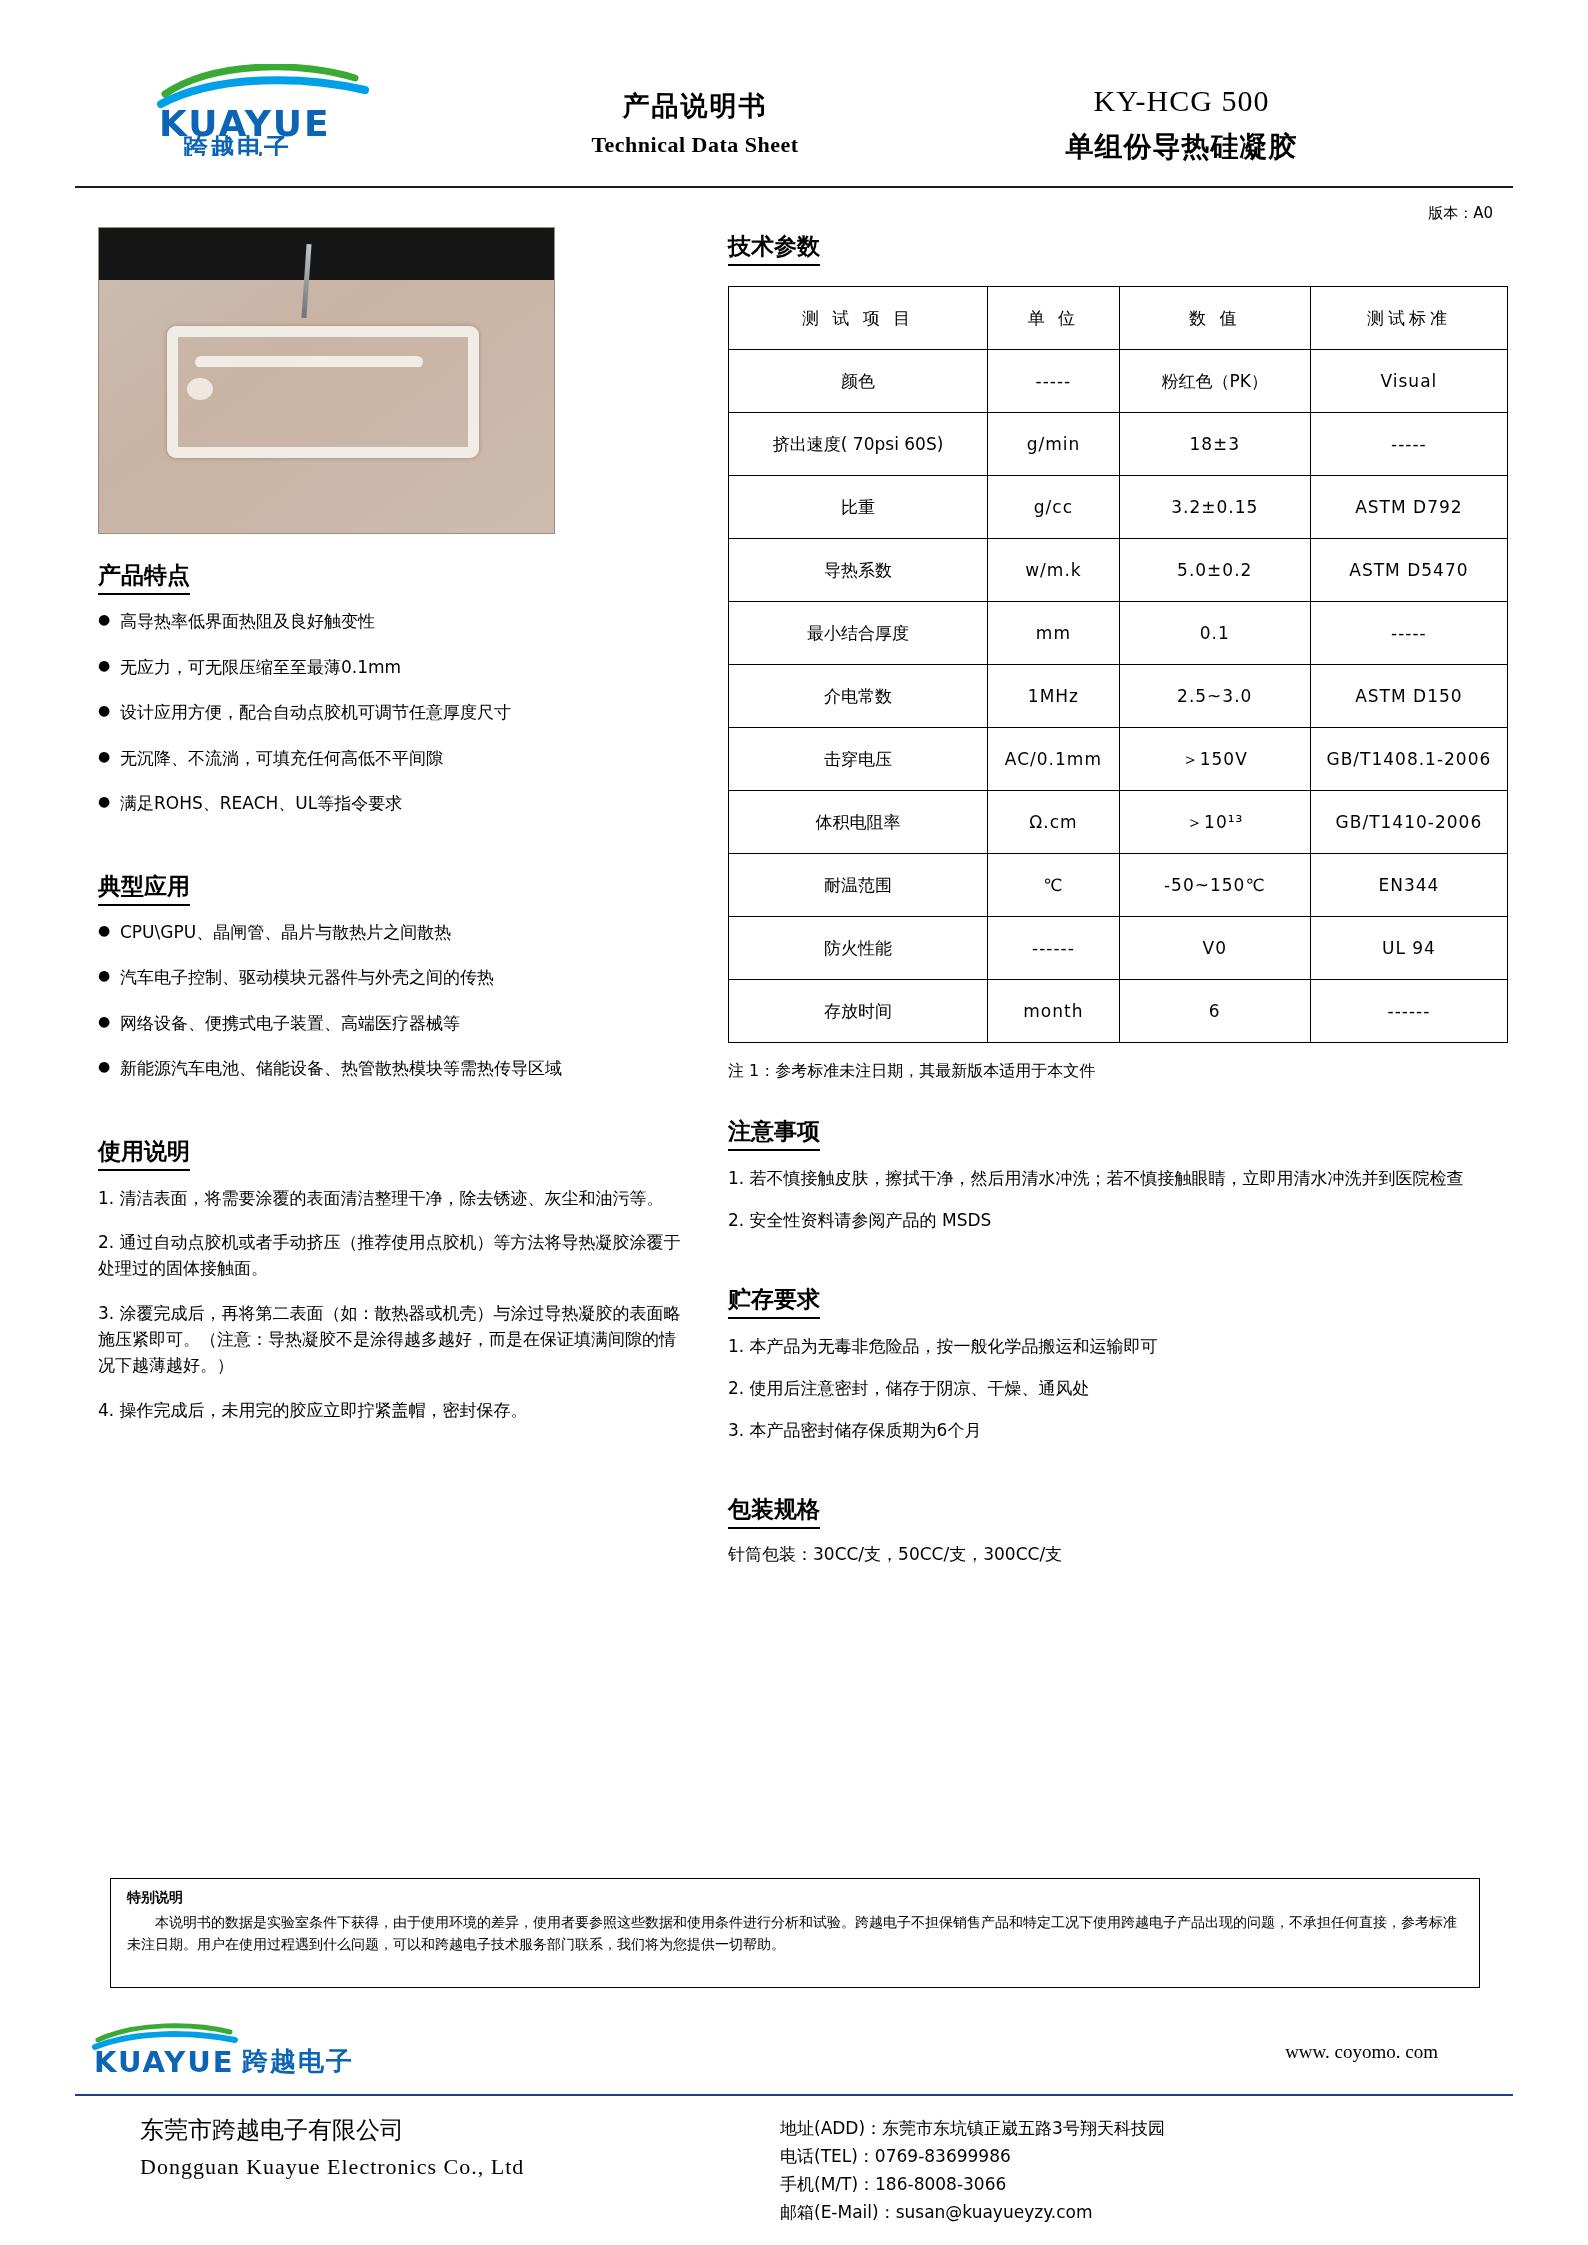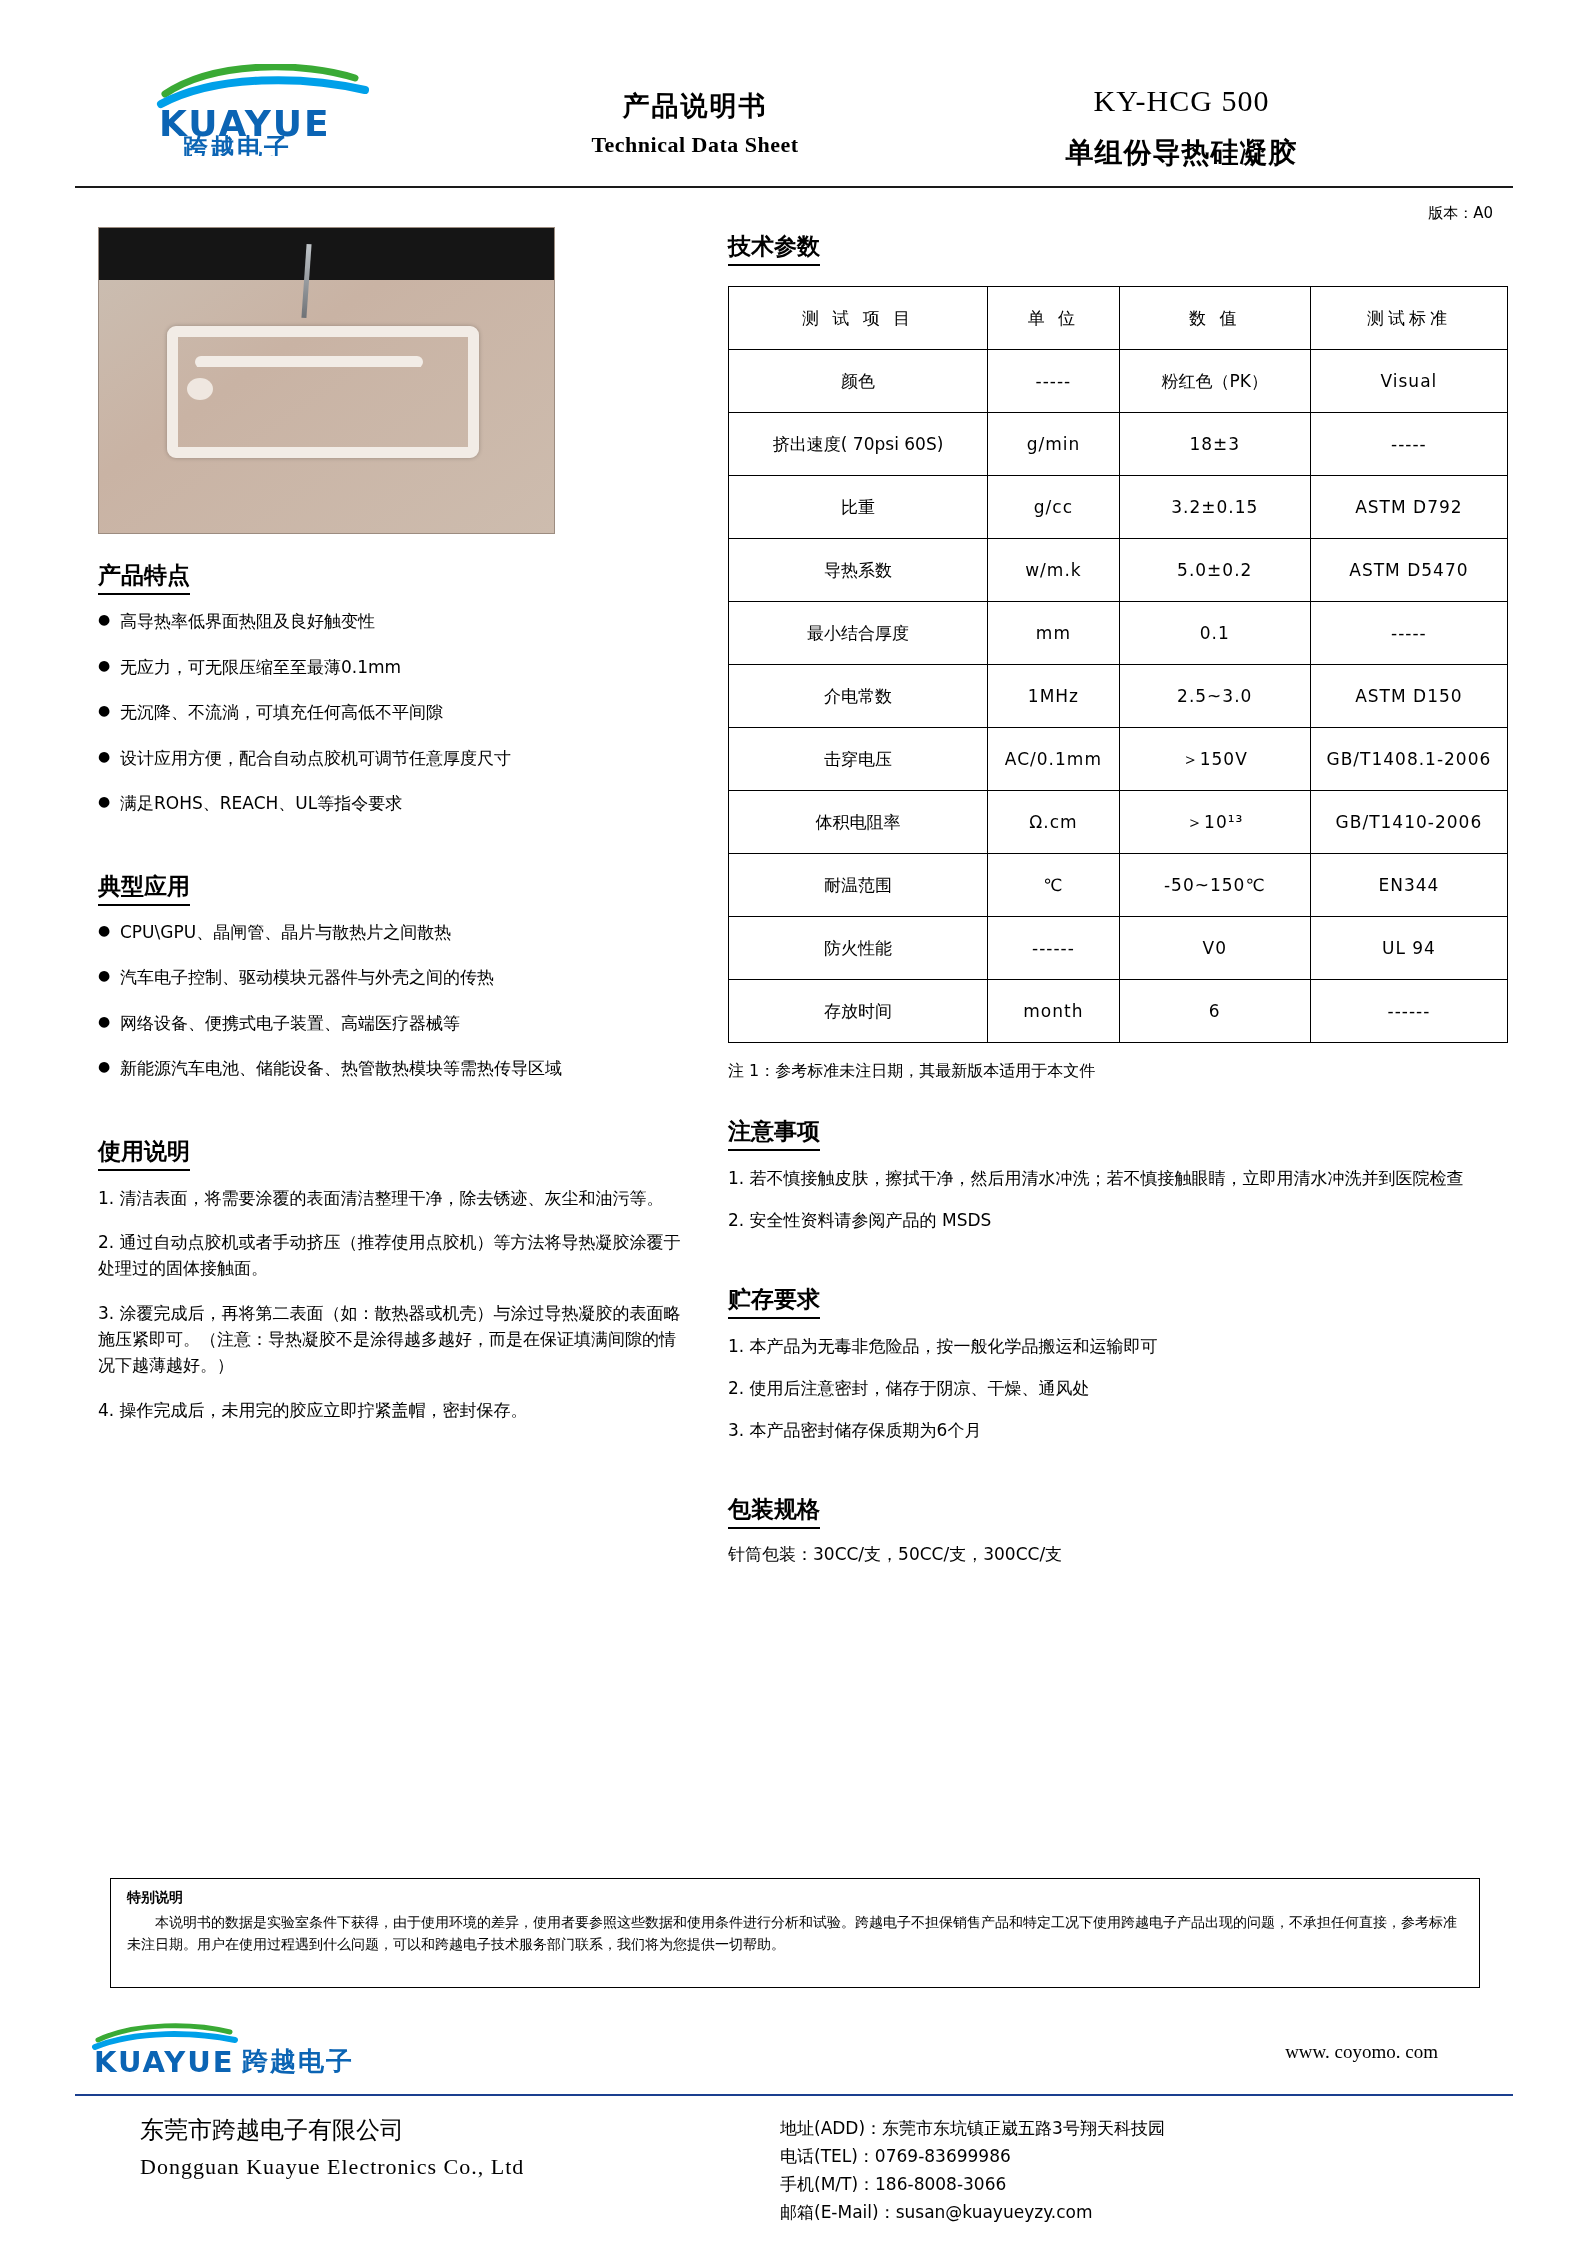--- a/index.html
+++ b/index.html
@@ -14,21 +14,21 @@
 
   
   .header { display:flex; align-items:flex-start; padding-top:40px; height:140px; }
   .logo-block { width:360px; padding-left:95px; padding-top:24px; }
   .logo-svg { display:block; }
   .title-center { flex:0 0 360px; text-align:center; padding-top:48px; }
   .title-center .cn { font-size:27px; font-weight:bold; letter-spacing:2px; font-family:"DejaVu Sans", sans-serif; }
   .title-center .en { font-size:22px; font-weight:bold; margin-top:8px; font-family:"Liberation Serif", serif; letter-spacing:0.5px;}
   .title-right { flex:1; text-align:center; padding-top:44px; padding-right:40px;}
   .title-right .model { font-size:30px; font-family:"Liberation Serif", serif; letter-spacing:1px;}
-  .title-right .desc { font-size:28px; font-weight:bold; margin-top:16px; font-family:"DejaVu Sans", sans-serif; letter-spacing:1px;}
+  .title-right .desc { font-size:28px; font-weight:bold; margin-top:10px; font-family:"DejaVu Sans", sans-serif; letter-spacing:1px;}
 
   .hr-main { border:0; border-top:2px solid #1a1a1a; margin:6px 15px 0 15px; }
   .version { text-align:right; font-size:15px; padding:16px 35px 0 0; font-family:"DejaVu Sans", sans-serif;}
 
   
   .cols { display:flex; padding:4px 20px 0 20px; }
   .col-left { width:620px; padding-left:18px; }
   .col-right { flex:1; padding-left:40px; }
 
   .photo {
@@ -141,22 +141,22 @@
         <div class="needle"></div>
         <div class="trace"></div>
         <div class="trace-in"></div>
         <div class="dot"></div>
       </div>
 
       <h2 class="section">产品特点</h2>
       <ul class="bullets">
         <li>高导热率低界面热阻及良好触变性</li>
         <li>无应力，可无限压缩至至最薄0.1mm</li>
+        <li>设计应用方便，配合自动点胶机可调节任意厚度尺寸</li>
         <li>无沉降、不流淌，可填充任何高低不平间隙</li>
-        <li>设计应用方便，配合自动点胶机可调节任意厚度尺寸</li>
         <li>满足ROHS、REACH、UL等指令要求</li>
       </ul>
 
       <h2 class="section tight">典型应用</h2>
       <ul class="bullets">
         <li>CPU\GPU、晶闸管、晶片与散热片之间散热</li>
         <li>汽车电子控制、驱动模块元器件与外壳之间的传热</li>
         <li>网络设备、便携式电子装置、高端医疗器械等</li>
         <li>新能源汽车电池、储能设备、热管散热模块等需热传导区域</li>
       </ul>

